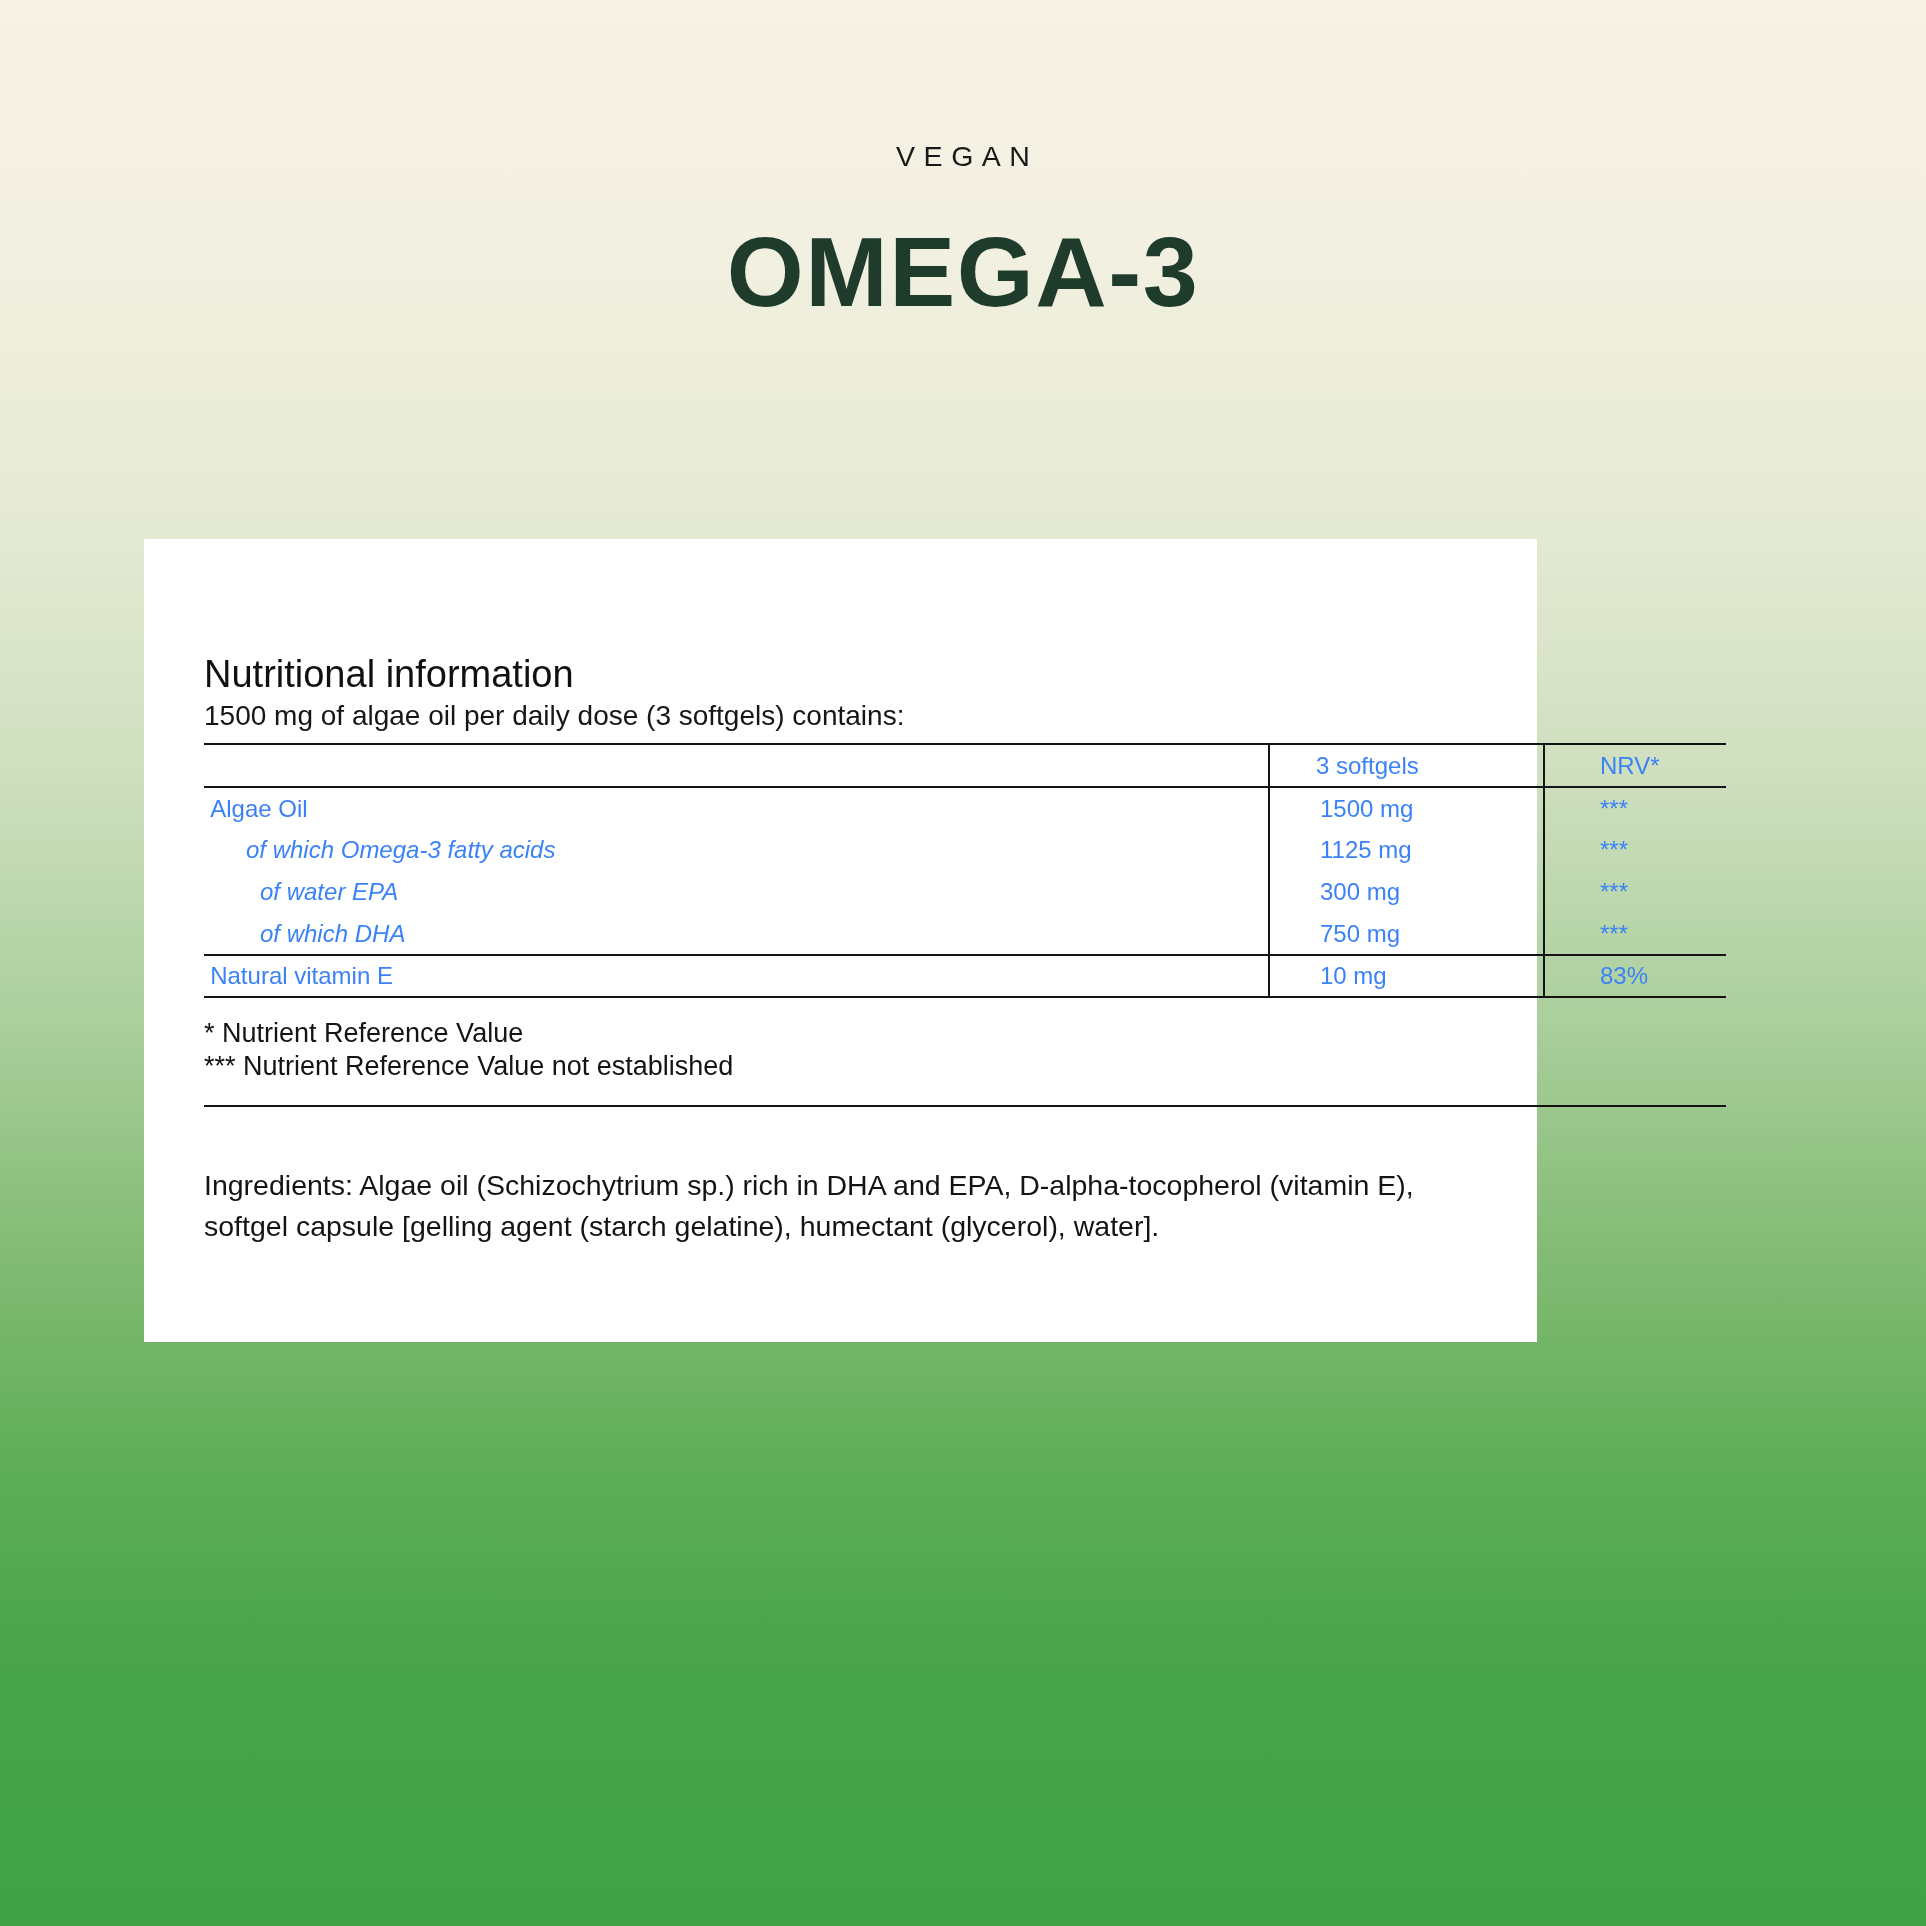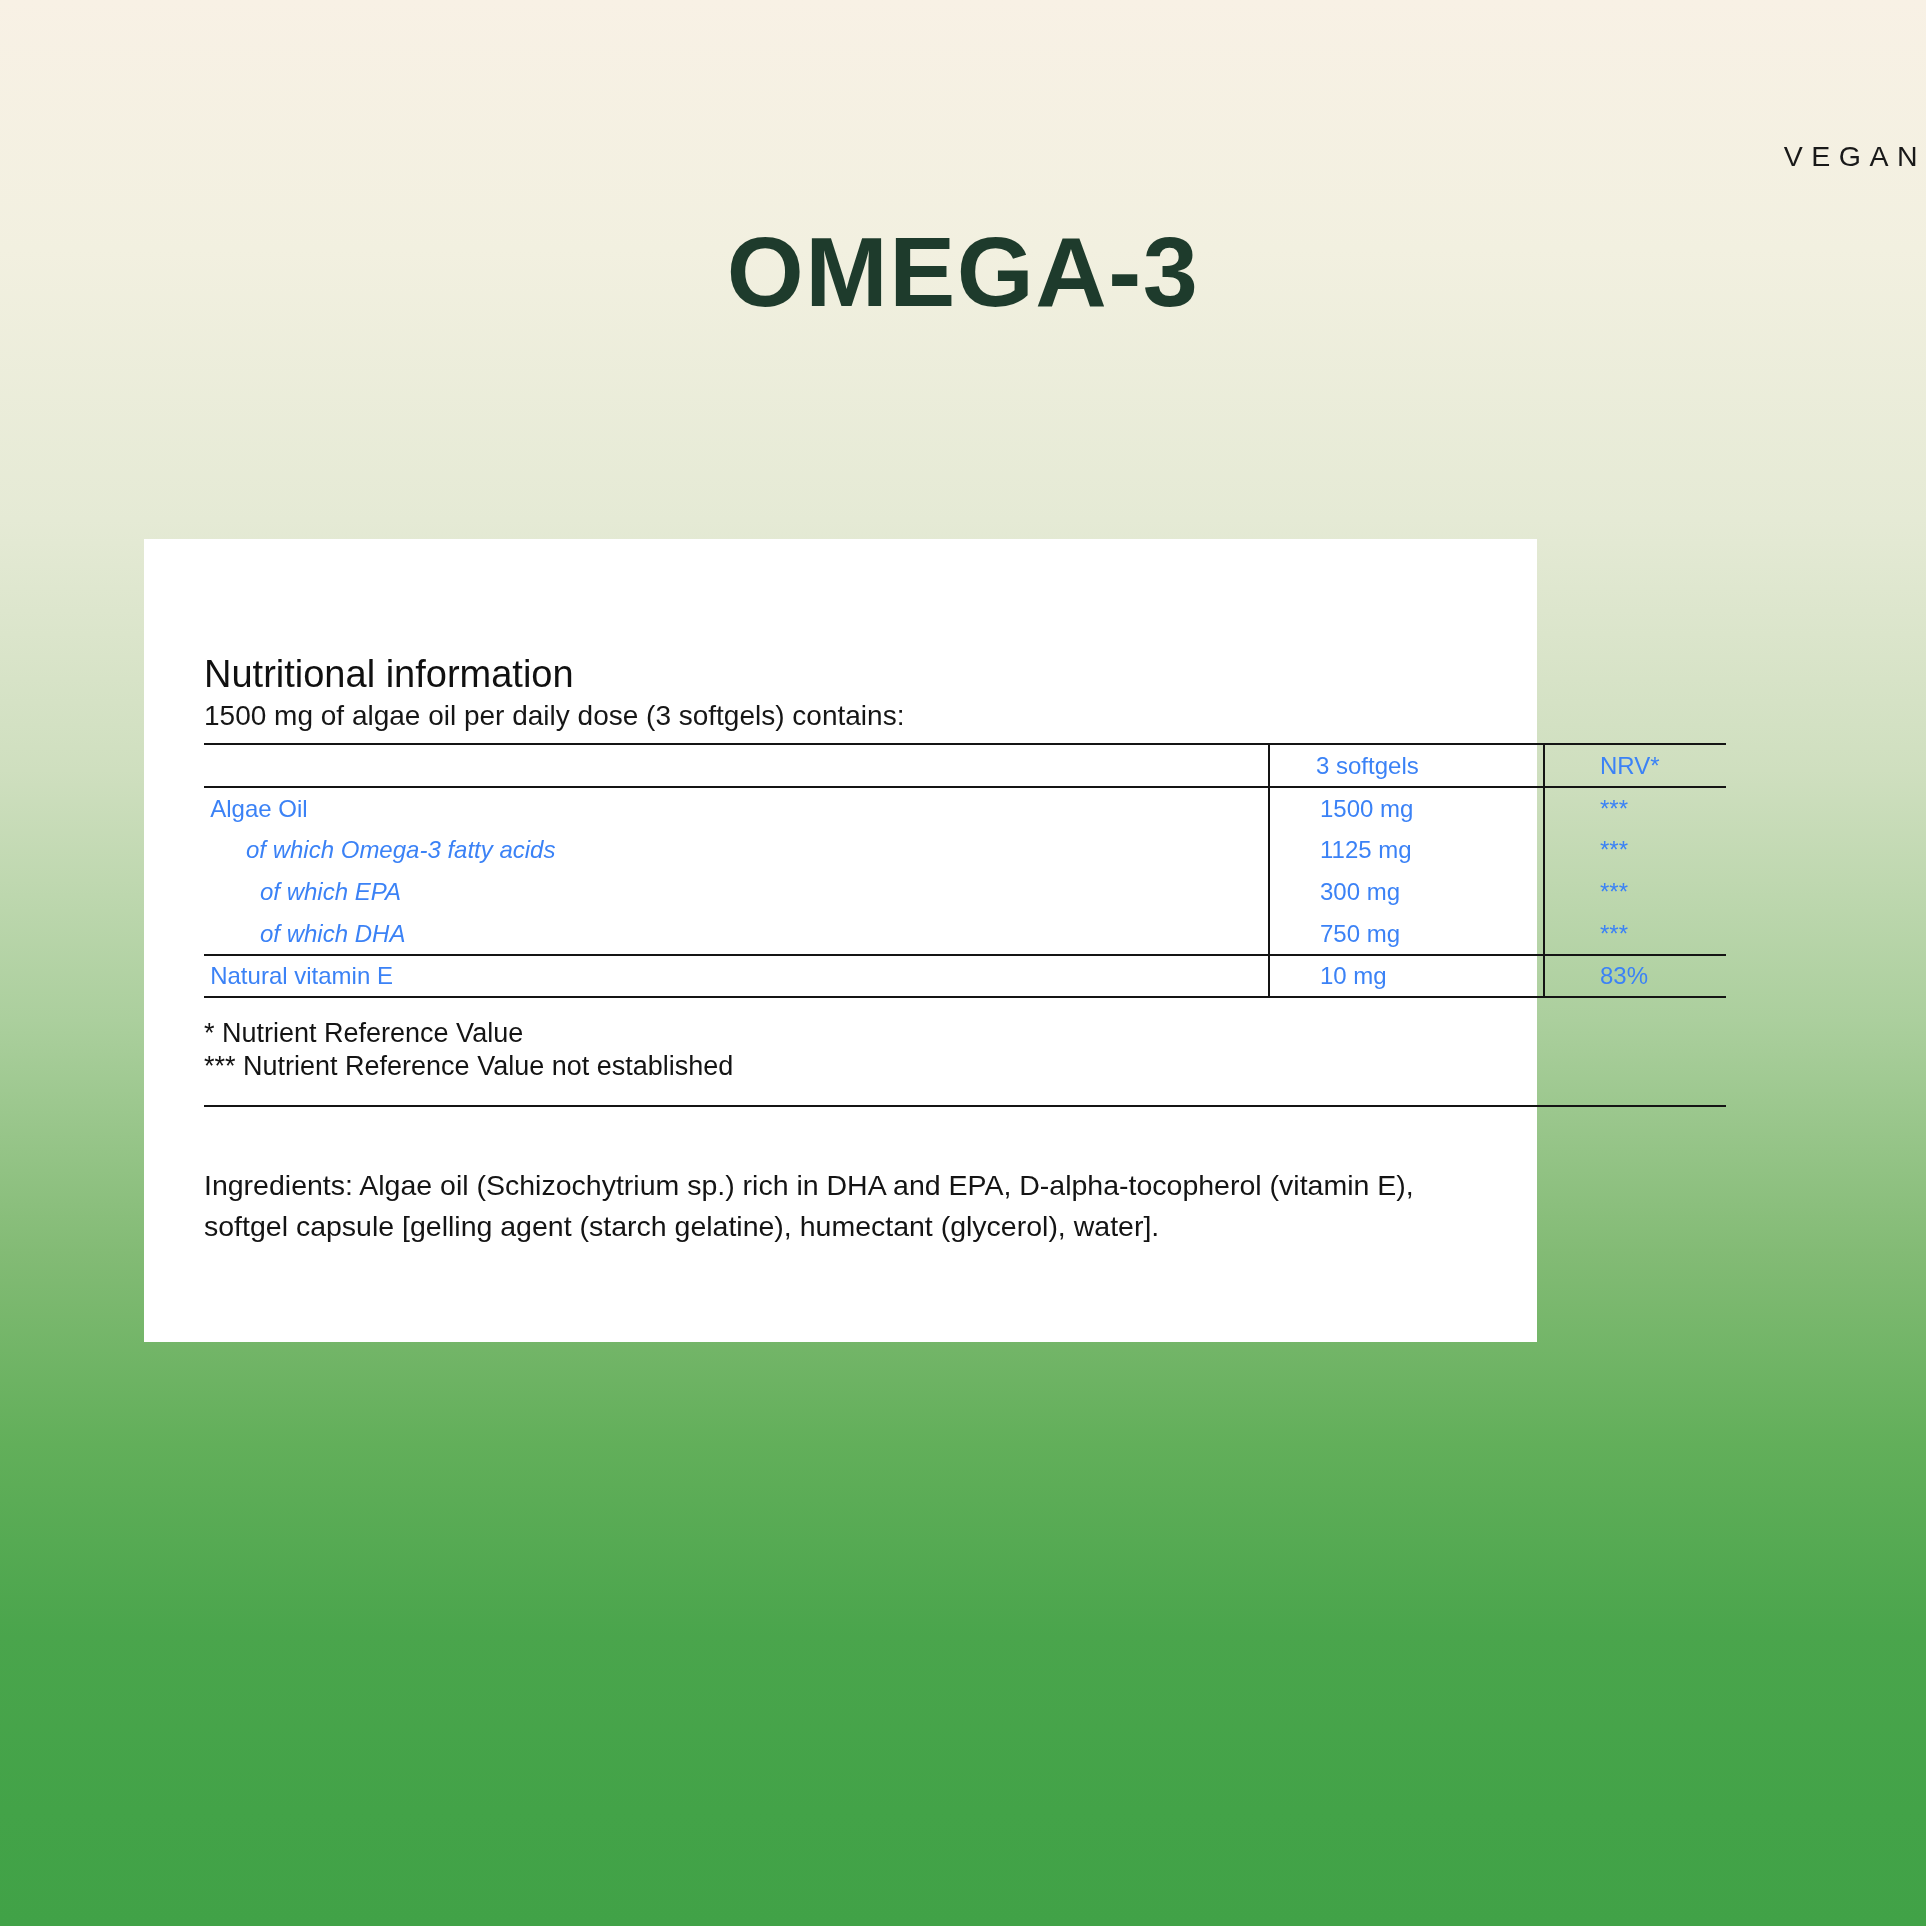--- a/index.html
+++ b/index.html
@@ -20,21 +20,21 @@
       #83bb75 65%,
       #62af5a 75%,
       #4aa54c 85%,
       #43a348 94%,
       #41a247 100%);
   }
 
   
   .hero-eyebrow {
     position:absolute; top:141px; left:0; width:100%;
-    text-align:right; font-size:28.5px; line-height:31px;
+    text-align:center; font-size:28.5px; line-height:31px;
     letter-spacing:8.5px; text-indent:8.5px; color:#191919;
   }
   .hero-title {
     position:absolute; top:222px; left:0; width:100%;
     text-align:center; font-size:99px; line-height:99px;
     font-weight:700; letter-spacing:1.5px; color:#1e3b2c;
   }
   .hero-sub {
     position:absolute; top:384px; left:0; width:100%;
     text-align:center; font-size:30px; line-height:34px;
@@ -127,21 +127,21 @@
           <td class="label">Algae Oil</td>
           <td class="col2">1500 mg</td>
           <td class="col3">***</td>
         </tr>
         <tr class="sub1">
           <td class="label">of which Omega-3 fatty acids</td>
           <td class="col2">1125 mg</td>
           <td class="col3">***</td>
         </tr>
         <tr class="sub2">
-          <td class="label">of which EPA</td>
+          <td class="label">of water EPA</td>
           <td class="col2">300 mg</td>
           <td class="col3">***</td>
         </tr>
         <tr class="sub2 rule-below">
           <td class="label">of which DHA</td>
           <td class="col2">750 mg</td>
           <td class="col3">***</td>
         </tr>
         <tr class="rule-below">
           <td class="label">Natural vitamin E</td>

